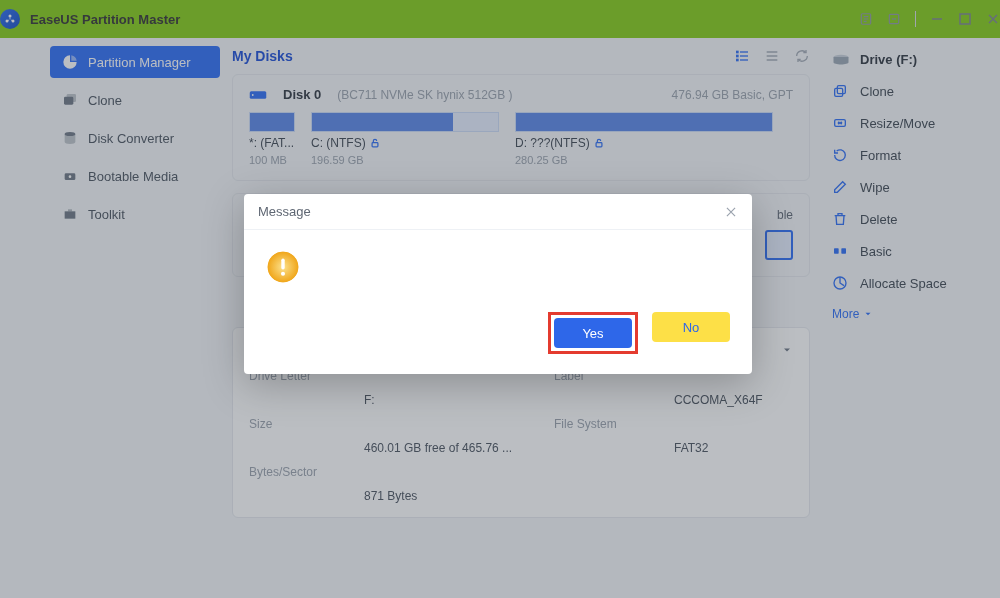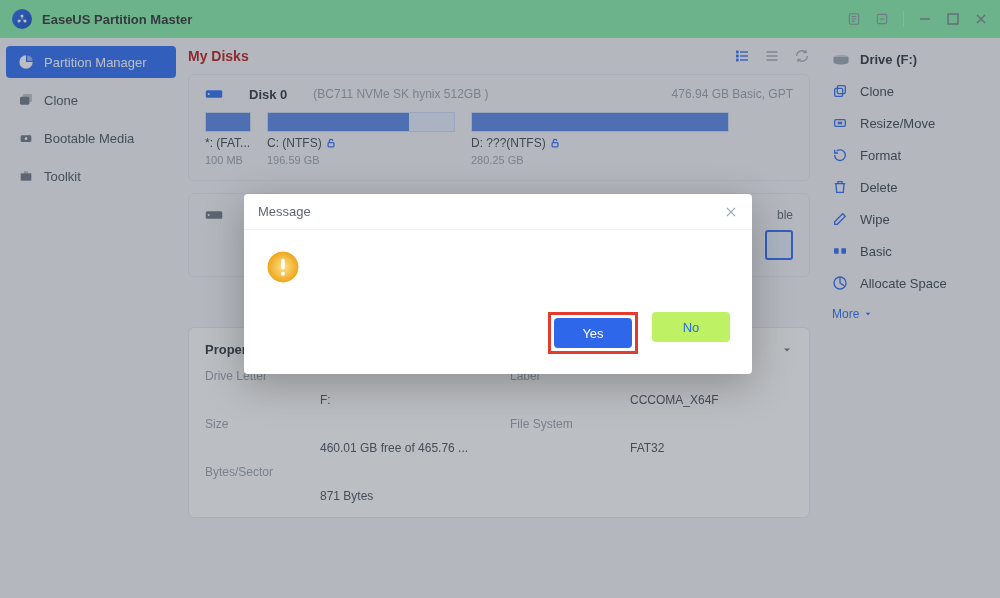--- a/index.html
+++ b/index.html
@@ -1,44 +1,44 @@
 <!DOCTYPE html>
 <html><head>
 <meta charset="utf-8">
 <style>
 * { box-sizing: border-box; margin: 0; padding: 0; font-family: -apple-system, "Segoe UI", Arial, sans-serif; }
 body { width: 1000px; height: 598px; background: #f4f6f9; overflow: hidden; position: relative; }
 
-.titlebar { height: 38px; display: flex; align-items: center; padding: 0 12px; background: #86efac; }
+.titlebar { height: 38px; display: flex; align-items: center; padding: 0 0; background: #84cc16; }
 .logo { width: 20px; height: 20px; border-radius: 50%; background: linear-gradient(135deg,#2a6cf0,#174fc4); display: flex; align-items: center; justify-content: center; margin-right: 10px; }
 .logo svg { width: 12px; height: 12px; }
 .titlebar-title { font-size: 13px; font-weight: 600; color: #333; }
 .titlebar-right { margin-left: auto; display: flex; align-items: center; gap: 14px; }
 .tb-icon { width: 14px; height: 14px; color: #8f98a5; cursor: pointer; }
 .tb-divider { width: 1px; height: 16px; background: #d6dbe2; }
 .winbtn { width: 14px; height: 14px; color: #7d8591; cursor: pointer; display: flex; align-items: center; justify-content: center; }
 
-.app { display: flex; height: 560px; }
+.app { display: flex; height: 560px; padding-left: 44px; }
 
 .sidebar-left { width: 182px; padding: 8px 6px; }
 .sl-item { display: flex; align-items: center; gap: 10px; padding: 8px 12px; font-size: 13px; color: #4a535f; border-radius: 4px; cursor: pointer; margin-bottom: 6px; }
 .sl-item.active { background: #2d6df6; color: #fff; }
 .sl-icon { width: 16px; height: 16px; flex: none; color: #6d7785; }
 .sl-item.active .sl-icon { color: #fff; }
 
 .main { flex: 1; padding: 10px 10px 10px 6px; display: flex; flex-direction: column; }
 
 .mydisks-head { display: flex; align-items: center; margin-bottom: 10px; }
-.mydisks-title { font-size: 14px; font-weight: 600; color: #b91c1c; }
+.mydisks-title { font-size: 14px; font-weight: 600; color: #1d4ed8; }
 .mydisks-tools { margin-left: auto; display: flex; gap: 14px; }
 .md-tool { width: 16px; height: 16px; color: #2d6df6; cursor: pointer; }
 .md-tool.dim { color: #a3aab5; }
 
 .disk-card { border: 1px solid #e6e9ee; border-radius: 6px; padding: 12px 16px 14px; margin-bottom: 12px; }
-.disk-head { display: flex; align-items: flex-start; gap: 26px; font-size: 13px; color: #2f3640; margin-bottom: 10px; }
+.disk-head { display: flex; align-items: flex-end; gap: 16px; font-size: 13px; color: #2f3640; margin-bottom: 10px; }
 .disk-ico { width: 18px; height: 14px; color: #2d6df6; }
 .disk-name { font-weight: 600; }
 .disk-model { color: #9aa2ad; font-size: 12px; }
 .disk-info { margin-left: auto; color: #9aa2ad; font-size: 12px; }
 
 .parts-row { display: flex; gap: 16px; }
 .part { display: flex; flex-direction: column; gap: 4px; }
 .part-bar { height: 20px; background: #e7efff; border: 1px solid #cddcf8; position: relative; }
 .part-bar .fill { position: absolute; inset: 0; background: #5a86e8; width: var(--w,0%); }
 .part-label { font-size: 12px; color: #3e4752; display: flex; align-items: center; gap: 4px; }
@@ -72,21 +72,21 @@
 .dlg-head { display: flex; align-items: center; padding: 10px 14px; border-bottom: 1px solid #eef1f5; }
 .dlg-title { font-size: 13px; color: #5f6773; }
 .dlg-close { margin-left: auto; width: 14px; height: 14px; color: #9aa2ad; cursor: pointer; }
 .dlg-body { padding: 20px 22px 12px; display: flex; gap: 16px; }
 .dlg-icon { width: 34px; height: 34px; flex: none; }
 .dlg-q { font-size: 15px; font-weight: 600; color: #2f3640; margin-bottom: 6px; }
 .dlg-msg { font-size: 12px; color: #8b939f; }
 .dlg-actions { display: flex; justify-content: flex-end; gap: 14px; padding: 16px 22px 20px; }
 .btn { width: 78px; height: 30px; border-radius: 4px; border: none; font-size: 13px; cursor: pointer; }
 .btn-yes { background: #2e67e9; color: #fff; }
-.btn-no { background: #bef264; color: #2e67e9; }
+.btn-no { background: #fde047; color: #2e67e9; }
 .yes-wrap { border: 3px solid #e43b2f; padding: 3px; }
 </style>
 </head>
 <body>
 
 <div class="titlebar">
   <div class="logo">
     <svg viewBox="0 0 24 24" fill="#fff">
         <circle cx="12" cy="6" r="3"></circle>
         <circle cx="6" cy="16" r="3"></circle>
@@ -131,20 +131,27 @@
           <path d="M14 2v8h8A10 10 0 0 0 14 2z" opacity=".5"></path>
         </svg>
       <span>Partition Manager</span>
     </div>
     <div class="sl-item">
       <svg class="sl-icon" viewBox="0 0 24 24" fill="currentColor">
           <rect x="3" y="7" width="14" height="12" rx="2"></rect>
           <rect x="7" y="3" width="14" height="12" rx="2" opacity=".4"></rect>
         </svg>
       <span>Clone</span>
+    </div>
+    <div class="sl-item">
+      <svg class="sl-icon" viewBox="0 0 24 24" fill="currentColor">
+          <ellipse cx="12" cy="6" rx="8" ry="3"></ellipse>
+          <path d="M4 6v12c0 1.7 3.6 3 8 3s8-1.3 8-3V6" opacity=".4"></path>
+        </svg>
+      <span>Disk Converter</span>
     </div>
     <div class="sl-item">
       <svg class="sl-icon" viewBox="0 0 24 24" fill="currentColor">
           <rect x="4" y="8" width="16" height="10" rx="2"></rect>
           <circle cx="12" cy="13" r="2" fill="#fff"></circle>
         </svg>
       <span>Bootable Media</span>
     </div>
     <div class="sl-item">
       <svg class="sl-icon" viewBox="0 0 24 24" fill="currentColor">
@@ -285,29 +292,29 @@
       </div>
     <div class="act">
         <svg class="act-ico" viewBox="0 0 24 24" fill="none" stroke="currentColor" stroke-width="2">
           <path d="M4 12a8 8 0 1 0 3-6"></path>
           <path d="M4 4v5h5"></path>
         </svg>
         <span>Format</span>
       </div>
     <div class="act">
         <svg class="act-ico" viewBox="0 0 24 24" fill="none" stroke="currentColor" stroke-width="2">
+          <path d="M16 4l4 4-12 12H4v-4z"></path>
+        </svg>
+        <span>Wipe</span>
+      </div>
+    <div class="act">
+        <svg class="act-ico" viewBox="0 0 24 24" fill="none" stroke="currentColor" stroke-width="2">
           <path d="M4 7h16M9 7V4h6v3M6 7l1 13h10l1-13"></path>
         </svg>
         <span>Delete</span>
-      </div>
-    <div class="act">
-        <svg class="act-ico" viewBox="0 0 24 24" fill="none" stroke="currentColor" stroke-width="2">
-          <path d="M16 4l4 4-12 12H4v-4z"></path>
-        </svg>
-        <span>Wipe</span>
       </div>
     <div class="act">
         <svg class="act-ico" viewBox="0 0 24 24" fill="currentColor">
           <rect x="3" y="8" width="7" height="8" rx="1"></rect>
           <rect x="14" y="8" width="7" height="8" rx="1"></rect>
         </svg>
         <span>Basic</span>
       </div>
     <div class="act">
         <svg class="act-ico" viewBox="0 0 24 24" fill="none" stroke="currentColor" stroke-width="2">

